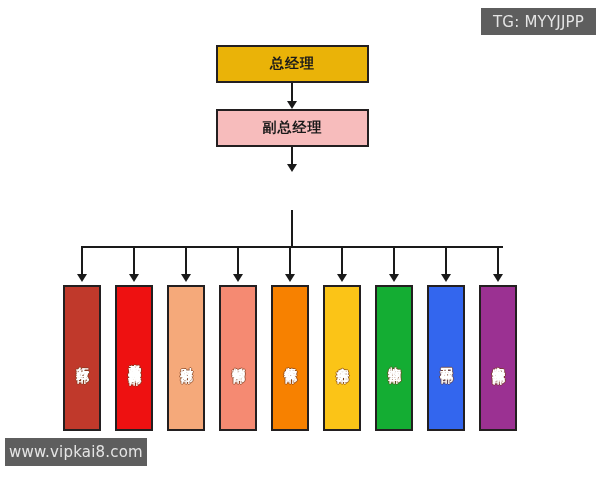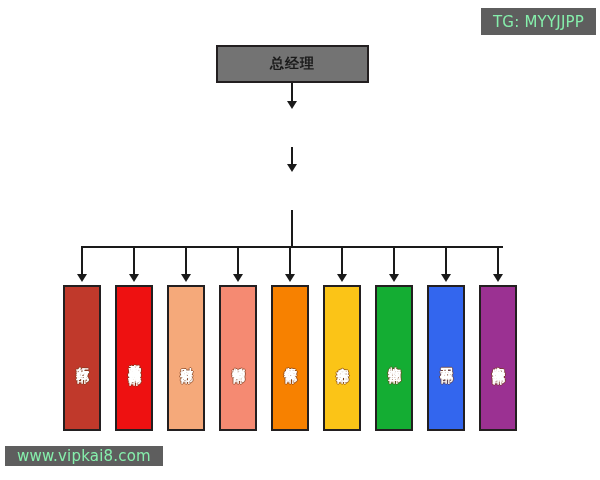--- a/index.html
+++ b/index.html
@@ -17,59 +17,59 @@
     position: relative;
     width: 600px;
     height: 480px;
     background: #ffffff;
   }
 
   
   .watermark {
     position: absolute;
     background: #5e5e5e;
-    color: #86efac;
+    color: #e5e5e5;
     font-size: 15px;
     letter-spacing: 0.2px;
     display: flex;
     align-items: center;
     justify-content: center;
     white-space: nowrap;
   }
   #wm-top {
     top: 8px;
     right: 4px;
     height: 27px;
     padding: 0 12px;
   }
   #wm-bottom {
     left: 5px;
     bottom: 14px;
-    height: 20px;
-    padding: 0 12px;
+    height: 28px;
+    padding: 0 4px;
     font-size: 15px;
   }
 
   
   .chain-box {
     position: absolute;
     left: 216px;
     width: 153px;
     height: 38px;
     box-sizing: border-box;
     border: 2px solid #231f20;
     display: flex;
     align-items: center;
     justify-content: center;
     color: #1a1a1a;
     font-size: 14px;
     font-weight: bold;
     letter-spacing: 1px;
   }
-  #box-gm      { top: 45px;  background: #737373; }
+  #box-gm      { top: 45px;  background: #eab308; }
   #box-dgm     { top: 109px; background: #f7bcbc; }
   #box-asst    { top: 172px; background: #f7bcbc; }
 
   
   .vline {
     position: absolute;
     width: 2px;
     background: #1a1a1a;
   }
   .hline {
@@ -142,20 +142,21 @@
 
   <div id="wm-top" class="watermark">TG: MYYJJPP</div>
 
   <div id="wm-bottom" class="watermark">www.vipkai8.com</div>
 
   <div id="box-gm" class="chain-box">总经理</div>
 
   <div id="conn1" class="vline"></div>
   <div id="arr1" class="arrowhead"></div>
 
+  <div id="box-dgm" class="chain-box">副总经理</div>
 
   <div id="conn2" class="vline"></div>
   <div id="arr2" class="arrowhead"></div>
 
 
   <div id="trunk" class="vline"></div>
   <div id="bus" class="hline"></div>
 
   <div id="dept-layer">
       <div class="dept-drop" style="left: 81px;"></div>

